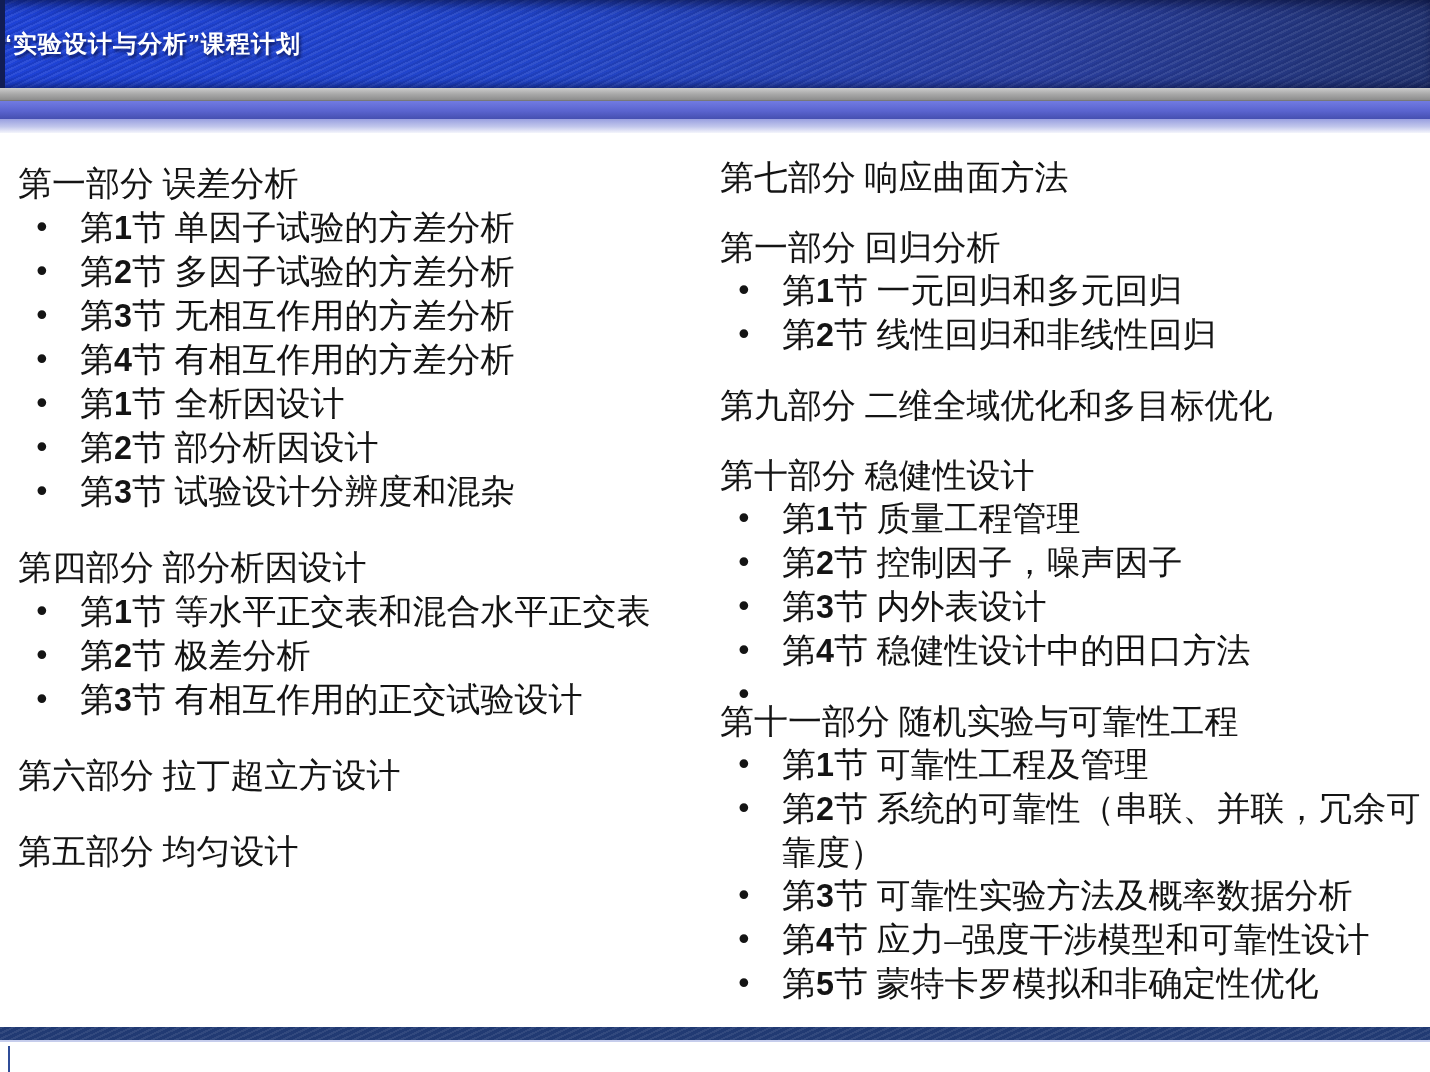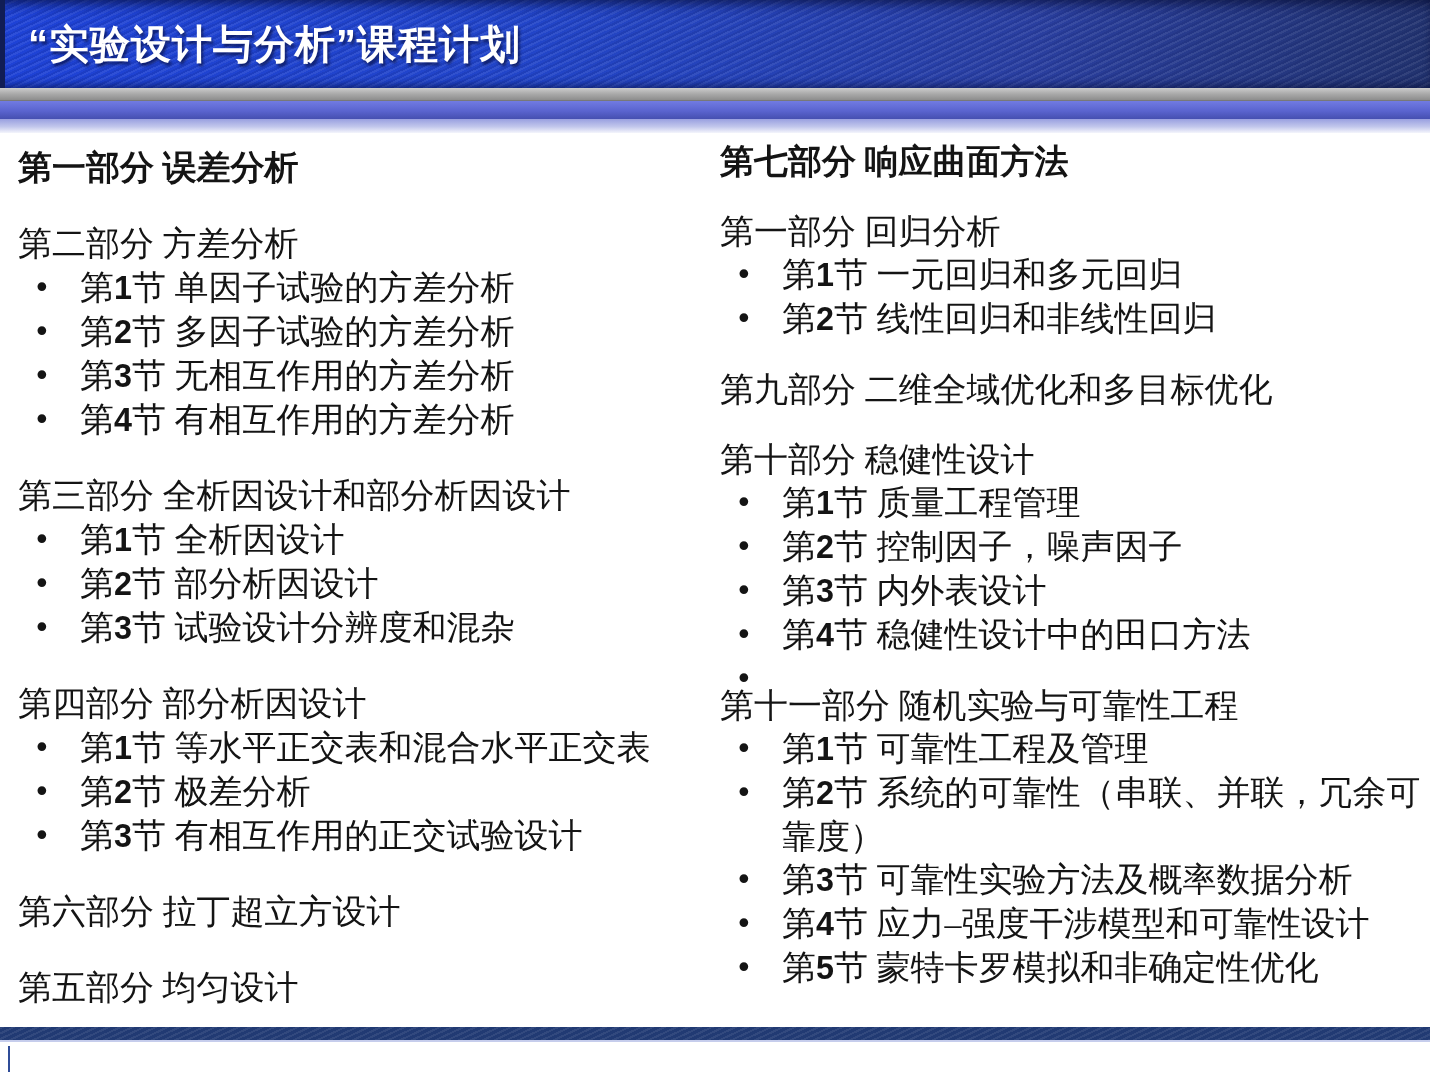--- a/index.html
+++ b/index.html
@@ -15,42 +15,42 @@
       linear-gradient(93deg,#1e42d6 0%,#2245c8 38%,#2a3fa0 72%,#22336e 100%);
     box-shadow: inset 0 10px 14px -8px rgba(3,8,45,.85),
                 inset 0 -8px 10px -6px rgba(3,8,45,.6);
     display:flex;align-items:center;
   }
   .titlebar::before{
     content:"";position:absolute;left:0;top:0;width:5px;height:100%;
     background:#111d55;
   }
   .title{
-    margin:0;padding-left:28px;
+    margin:0;
     font-family:"Liberation Sans","DejaVu Sans",sans-serif;font-weight:700;
-    font-size:40px;letter-spacing:1px;color:#ffffff;
+    font-size:24px;letter-spacing:1px;color:#ffffff;
     text-shadow:2px 3px 3px rgba(0,0,30,.55);
     white-space:nowrap;
   }
   
   .bar{position:absolute;left:0;width:1430px;}
   .bar-gray {top:88px;height:12px;background:linear-gradient(180deg,#cccccc 0%,#a9a9a9 50%,#8d8d8d 100%);border-bottom:1px solid #787878;}
   .bar-blue {top:101px;height:18px;background:linear-gradient(180deg,#717be2 0%,#5a64cf 55%,#454fb0 100%);}
   .bar-light{top:119px;height:14px;background:linear-gradient(180deg,#99a0e0 0%,#c2c7ec 55%,#f4f5fc 100%);}
   
   .col{position:absolute;}
   .col-left {left:18px; top:146px;width:700px;}
   .col-right{left:720px;top:140px;width:724px;}
   .part{
     font-size:34px;line-height:44px;white-space:nowrap;
   }
   .col-right .part{line-height:43px;}
   .col-left  .part{margin-top:32px;}
   .col-right .part{margin-top:27px;}
-  .part.first{margin-top:0;font-weight:bold;}
+  .part.first{margin-top:16px;}
   .item{
     position:relative;padding-left:62px;
     font-size:34px;line-height:44px;white-space:nowrap;
   }
   .col-right .item{line-height:43px;}
   .item.wrap{white-space:normal;}
   .bullet{
     position:absolute;left:15px;top:0;
     font-family:"DejaVu Sans","Liberation Sans",sans-serif;
     font-size:30px;line-height:inherit;
@@ -82,26 +82,24 @@
 
   <header class="titlebar">
     <h1 class="title">“实验设计与分析”课程计划</h1>
   </header>
   <div class="bar bar-gray"></div>
   <div class="bar bar-blue"></div>
   <div class="bar bar-light"></div>
 
   <section class="col col-left">
     <div class="part first"><span class="txt">第一部分 误差分析</span></div>
-    <div class="part"><span class="txt">第二部分 方差分析</span></div>
     <div class="item"><span class="bullet">•</span><span class="txt">第<b>1</b>节 单因子试验的方差分析</span></div>
     <div class="item"><span class="bullet">•</span><span class="txt">第<b>2</b>节 多因子试验的方差分析</span></div>
     <div class="item"><span class="bullet">•</span><span class="txt">第<b>3</b>节 无相互作用的方差分析</span></div>
     <div class="item"><span class="bullet">•</span><span class="txt">第<b>4</b>节 有相互作用的方差分析</span></div>
-    <div class="part"><span class="txt">第三部分 全析因设计和部分析因设计</span></div>
     <div class="item"><span class="bullet">•</span><span class="txt">第<b>1</b>节 全析因设计</span></div>
     <div class="item"><span class="bullet">•</span><span class="txt">第<b>2</b>节 部分析因设计</span></div>
     <div class="item"><span class="bullet">•</span><span class="txt">第<b>3</b>节 试验设计分辨度和混杂</span></div>
     <div class="part"><span class="txt">第四部分 部分析因设计</span></div>
     <div class="item"><span class="bullet">•</span><span class="txt">第<b>1</b>节 等水平正交表和混合水平正交表</span></div>
     <div class="item"><span class="bullet">•</span><span class="txt">第<b>2</b>节 极差分析</span></div>
     <div class="item"><span class="bullet">•</span><span class="txt">第<b>3</b>节 有相互作用的正交试验设计</span></div>
     <div class="part"><span class="txt">第六部分 拉丁超立方设计</span></div>
     <div class="part"><span class="txt">第五部分 均匀设计</span></div>
   </section>

